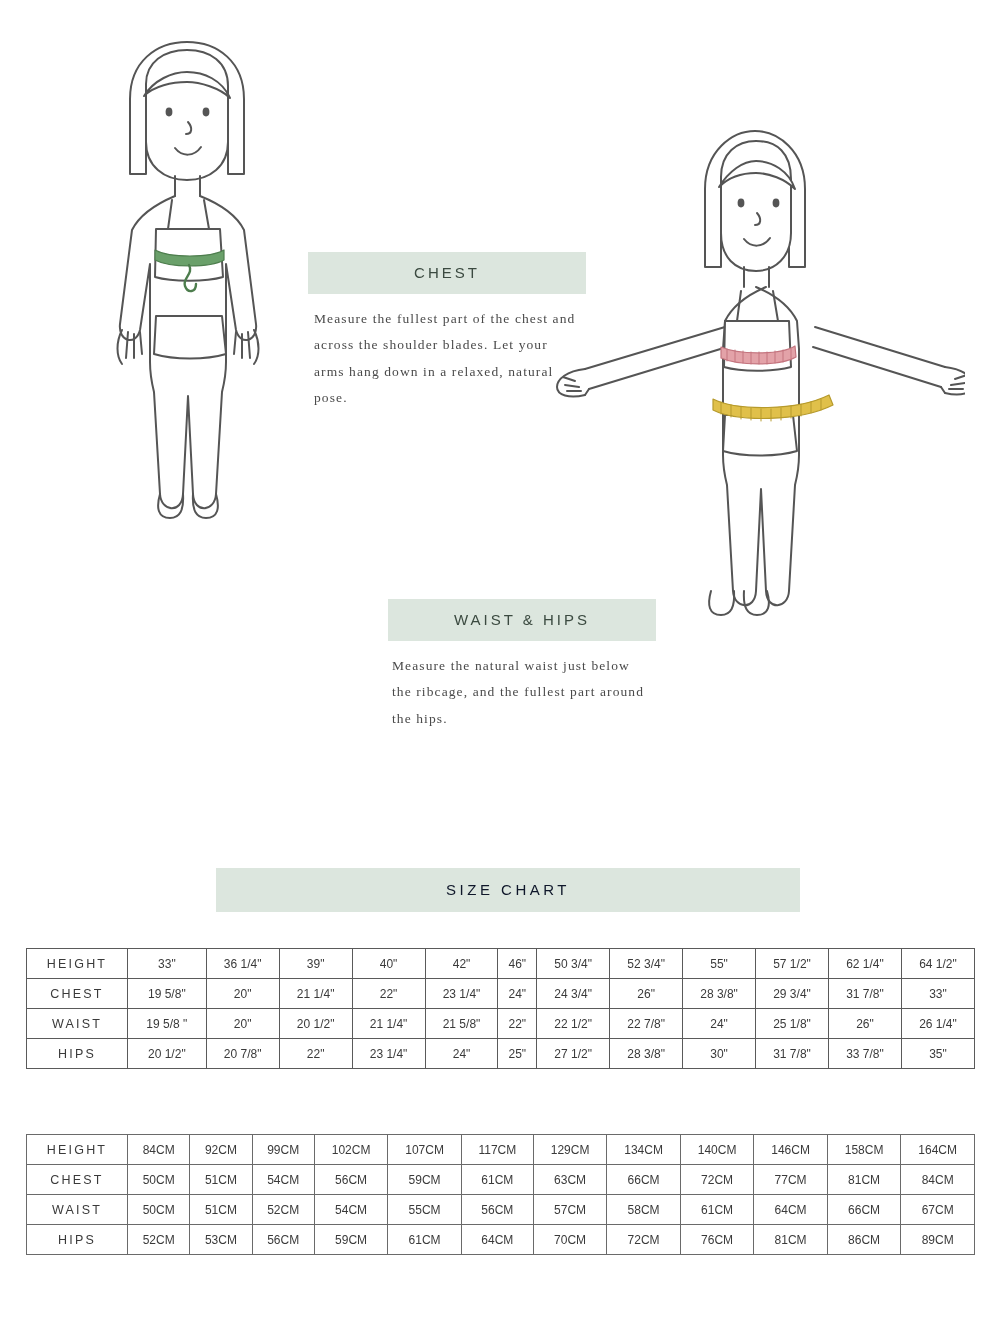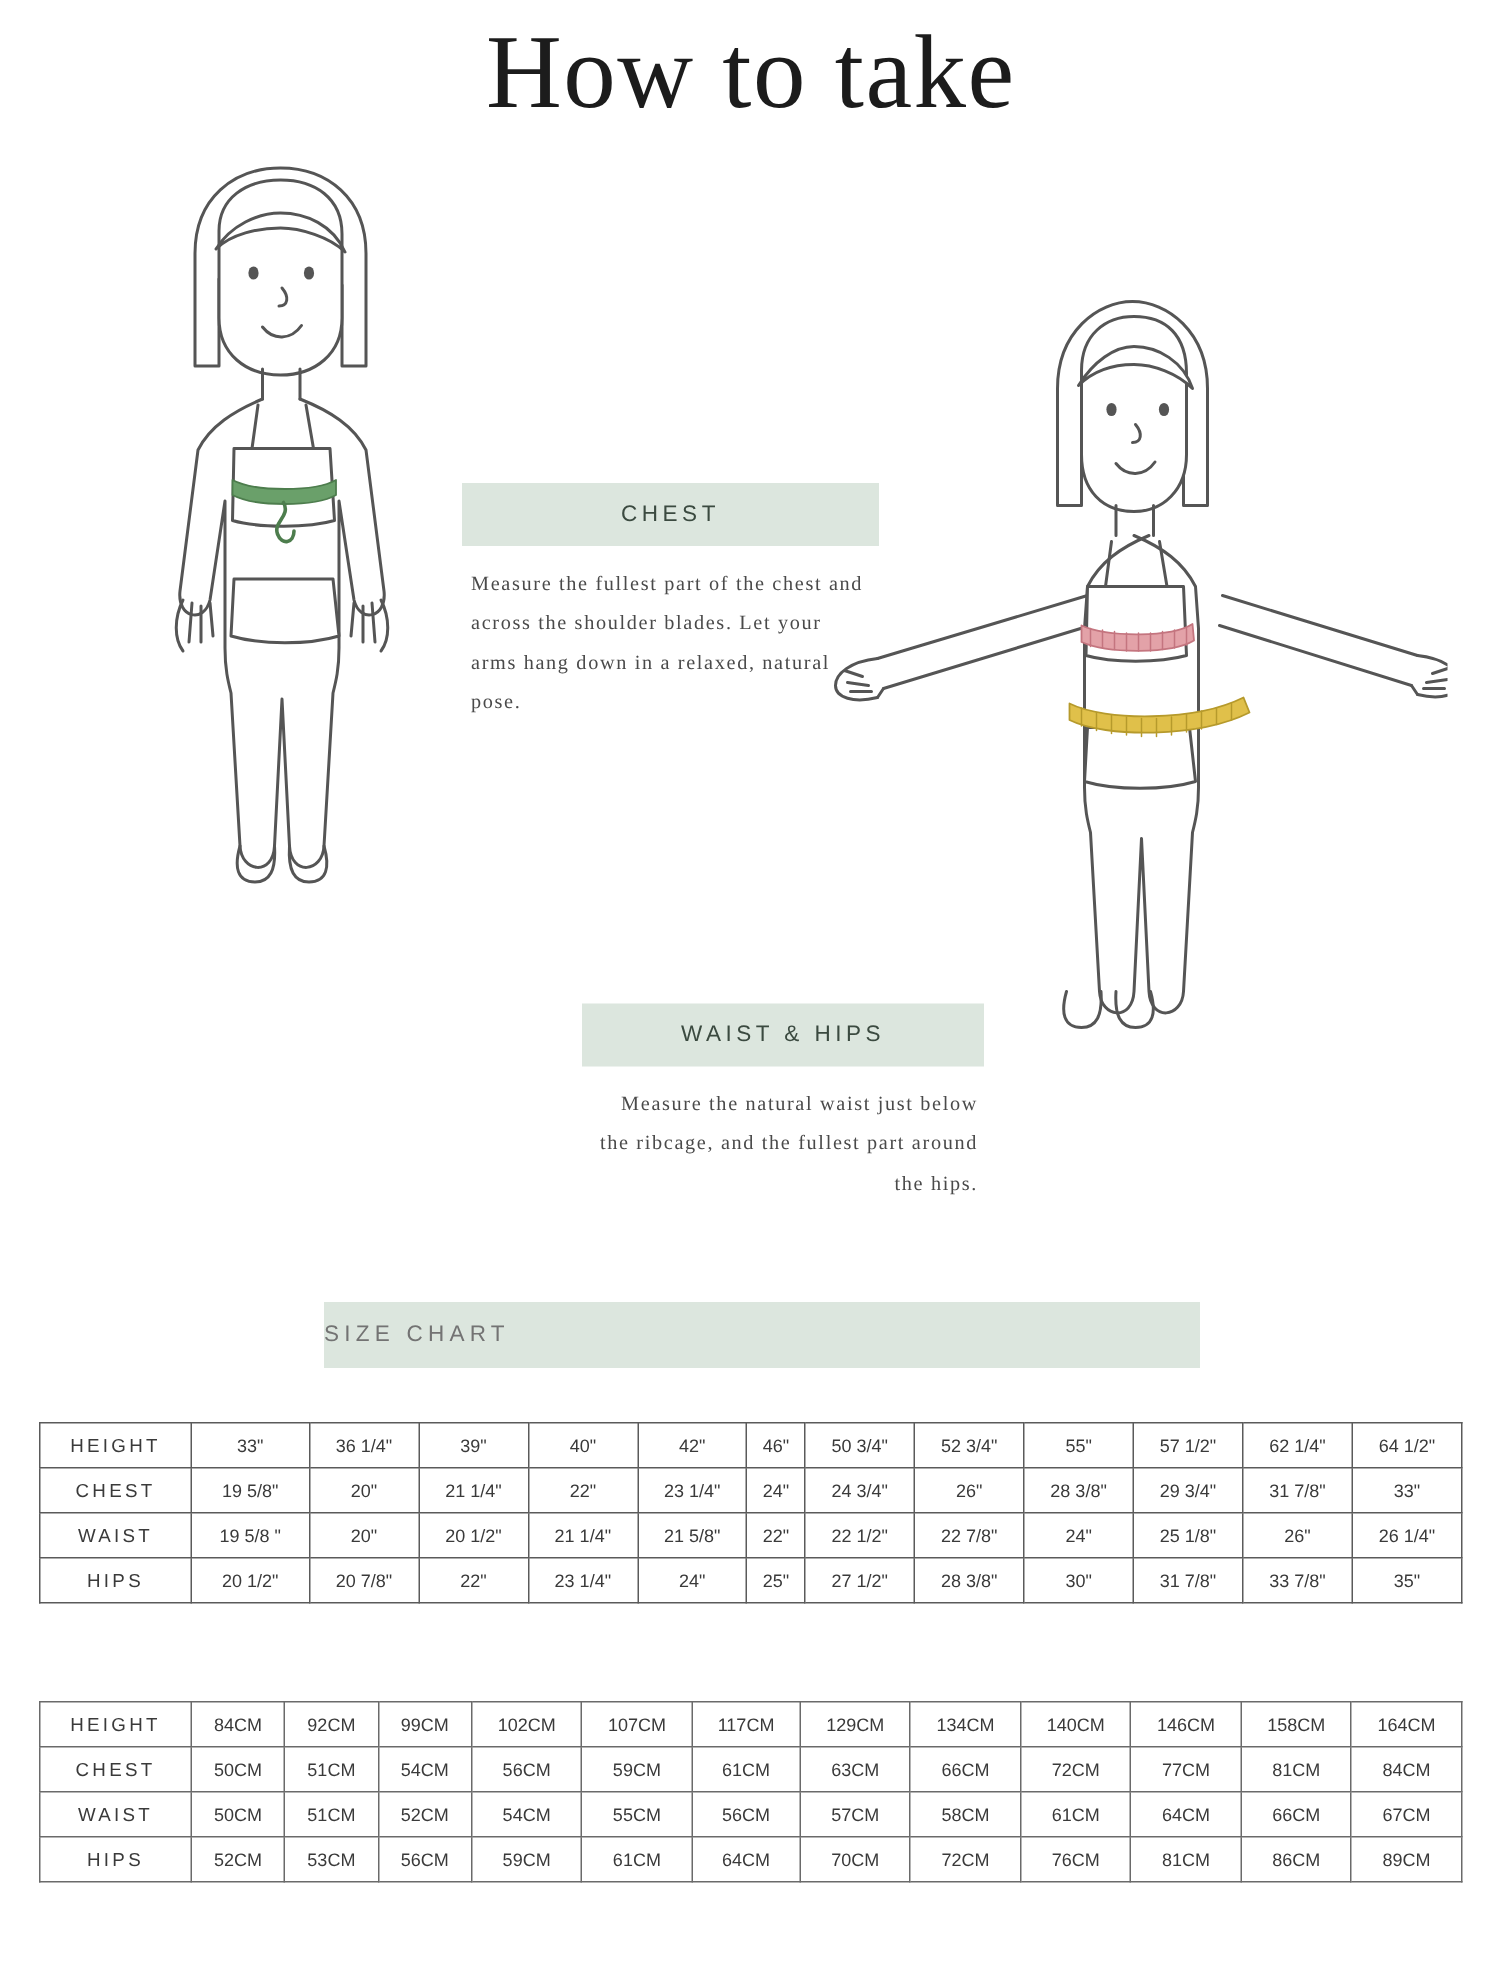--- a/index.html
+++ b/index.html
@@ -84,35 +84,35 @@
   #chest-callout .callout-text {
     text-align: left;
     padding-left: 6px;
   }
   #waist-callout {
     left: 388px;
     top: 585px;
     width: 268px;
   }
   #waist-callout .callout-text {
-    text-align: right;
+    text-align: left;
   }
 
   
   .sizechart-bar {
     position: absolute;
     left: 216px;
     top: 868px;
     width: 584px;
     background: #dce6de;
-    color: #737373;
+    color: #0f172a;
     font-family: "Liberation Sans", sans-serif;
     font-size: 15px;
     letter-spacing: 3.5px;
-    text-align: left;
+    text-align: center;
     padding: 13px 0 14px 0;
   }
 
   
   table.size-table {
     position: absolute;
     border-collapse: collapse;
     font-family: "Liberation Sans", sans-serif;
     color: #3a3a3a;
   }
@@ -144,21 +144,20 @@
   #metric-table td {
     border-color: #6a6a6a;
   }
 
   svg { display: block; }
 </style>
 </head>
 <body>
 
 <div class="header">
-  <div class="title-line1">How to take</div>
 </div>
 
 <div class="illus-area">
 
   <div class="figure-left">
     <svg width="280" height="560" viewBox="0 0 280 560" fill="none" stroke="#555" stroke-width="2" stroke-linecap="round" stroke-linejoin="round">
 
       <path d="M70 75 C70 38 96 18 127 18 C158 18 184 38 184 75 L184 150 L168 150 L168 96 C150 104 100 104 86 92 L86 150 L70 150 Z" fill="#ffffff"></path>
 
       <path d="M86 60 C86 38 104 26 127 26 C150 26 168 38 168 62 L168 118 C168 142 150 156 127 156 C104 156 86 142 86 118 Z" fill="#ffffff"></path>

